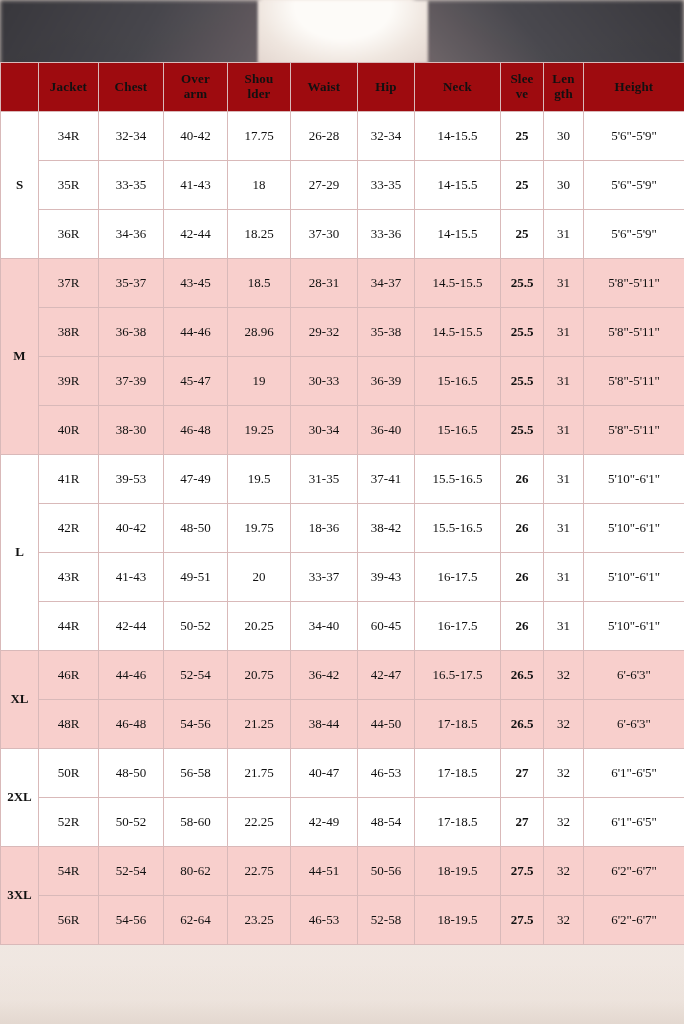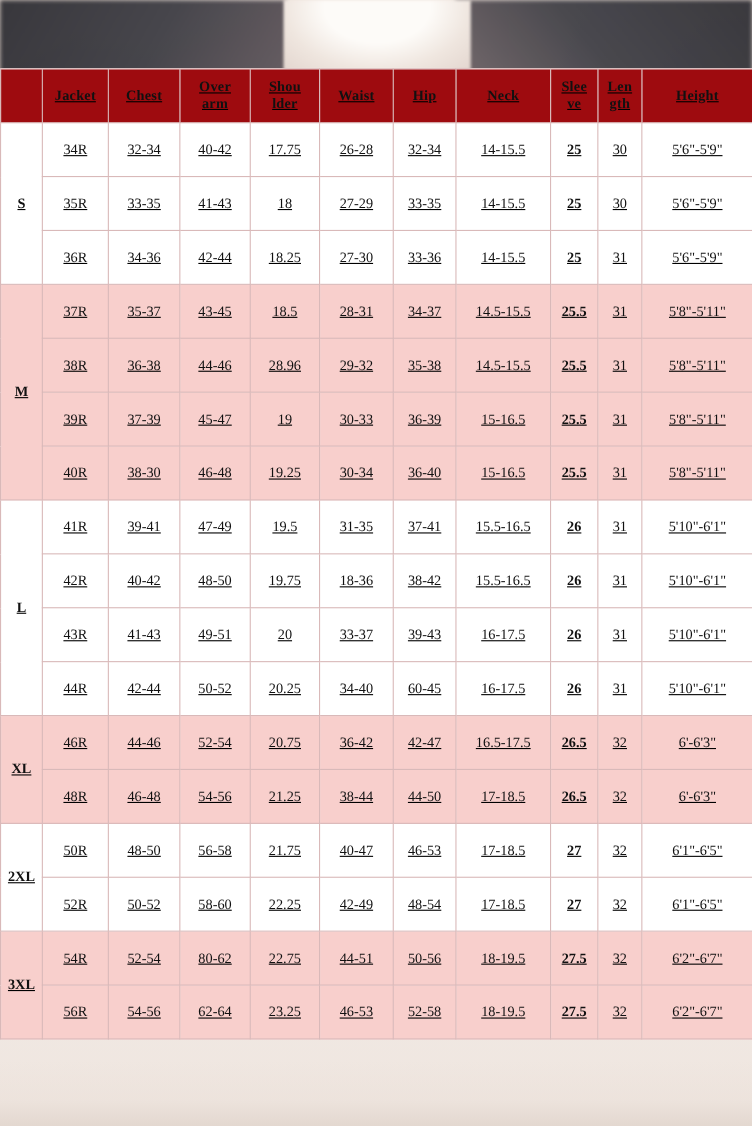--- a/index.html
+++ b/index.html
@@ -62,21 +62,20 @@
     bottom: 0;
     width: 684px;
     height: 60px;
     background: linear-gradient(180deg, rgba(245,238,233,0) 0%, rgba(236,226,219,0.75) 60%, rgba(226,214,206,0.9) 100%);
   }
   #table-wrap {
     position: absolute;
     left: 0;
     top: 62px;
     width: 684px;
-    text-decoration: underline;
   }
   table.size-chart {
     border-collapse: collapse;
     width: 684px;
     table-layout: fixed;
     background: #ffffff;
   }
   table.size-chart td, table.size-chart th {
     border: 1px solid #d9b9b9;
     text-align: center;
@@ -194,21 +193,21 @@
             <td class="col-neck">14-15.5</td>
             <td class="col-sleeve">25</td>
             <td class="col-length">30</td>
             <td class="col-height">5'6"-5'9"</td>
           </tr>
           <tr class="row-white">
             <td class="col-jacket">36R</td>
             <td class="col-chest">34-36</td>
             <td class="col-overarm">42-44</td>
             <td class="col-shoulder">18.25</td>
-            <td class="col-waist">27-30</td>
+            <td class="col-waist">37-30</td>
             <td class="col-hip">33-36</td>
             <td class="col-neck">14-15.5</td>
             <td class="col-sleeve">25</td>
             <td class="col-length">31</td>
             <td class="col-height">5'6"-5'9"</td>
           </tr>
           <tr class="row-pink">
             <td class="group-cell" rowspan="4">M</td>
             <td class="col-jacket">37R</td>
             <td class="col-chest">35-37</td>
@@ -253,21 +252,21 @@
             <td class="col-waist">30-34</td>
             <td class="col-hip">36-40</td>
             <td class="col-neck">15-16.5</td>
             <td class="col-sleeve">25.5</td>
             <td class="col-length">31</td>
             <td class="col-height">5'8"-5'11"</td>
           </tr>
           <tr class="row-white">
             <td class="group-cell" rowspan="4">L</td>
             <td class="col-jacket">41R</td>
-            <td class="col-chest">39-41</td>
+            <td class="col-chest">39-53</td>
             <td class="col-overarm">47-49</td>
             <td class="col-shoulder">19.5</td>
             <td class="col-waist">31-35</td>
             <td class="col-hip">37-41</td>
             <td class="col-neck">15.5-16.5</td>
             <td class="col-sleeve">26</td>
             <td class="col-length">31</td>
             <td class="col-height">5'10"-6'1"</td>
           </tr>
           <tr class="row-white">

